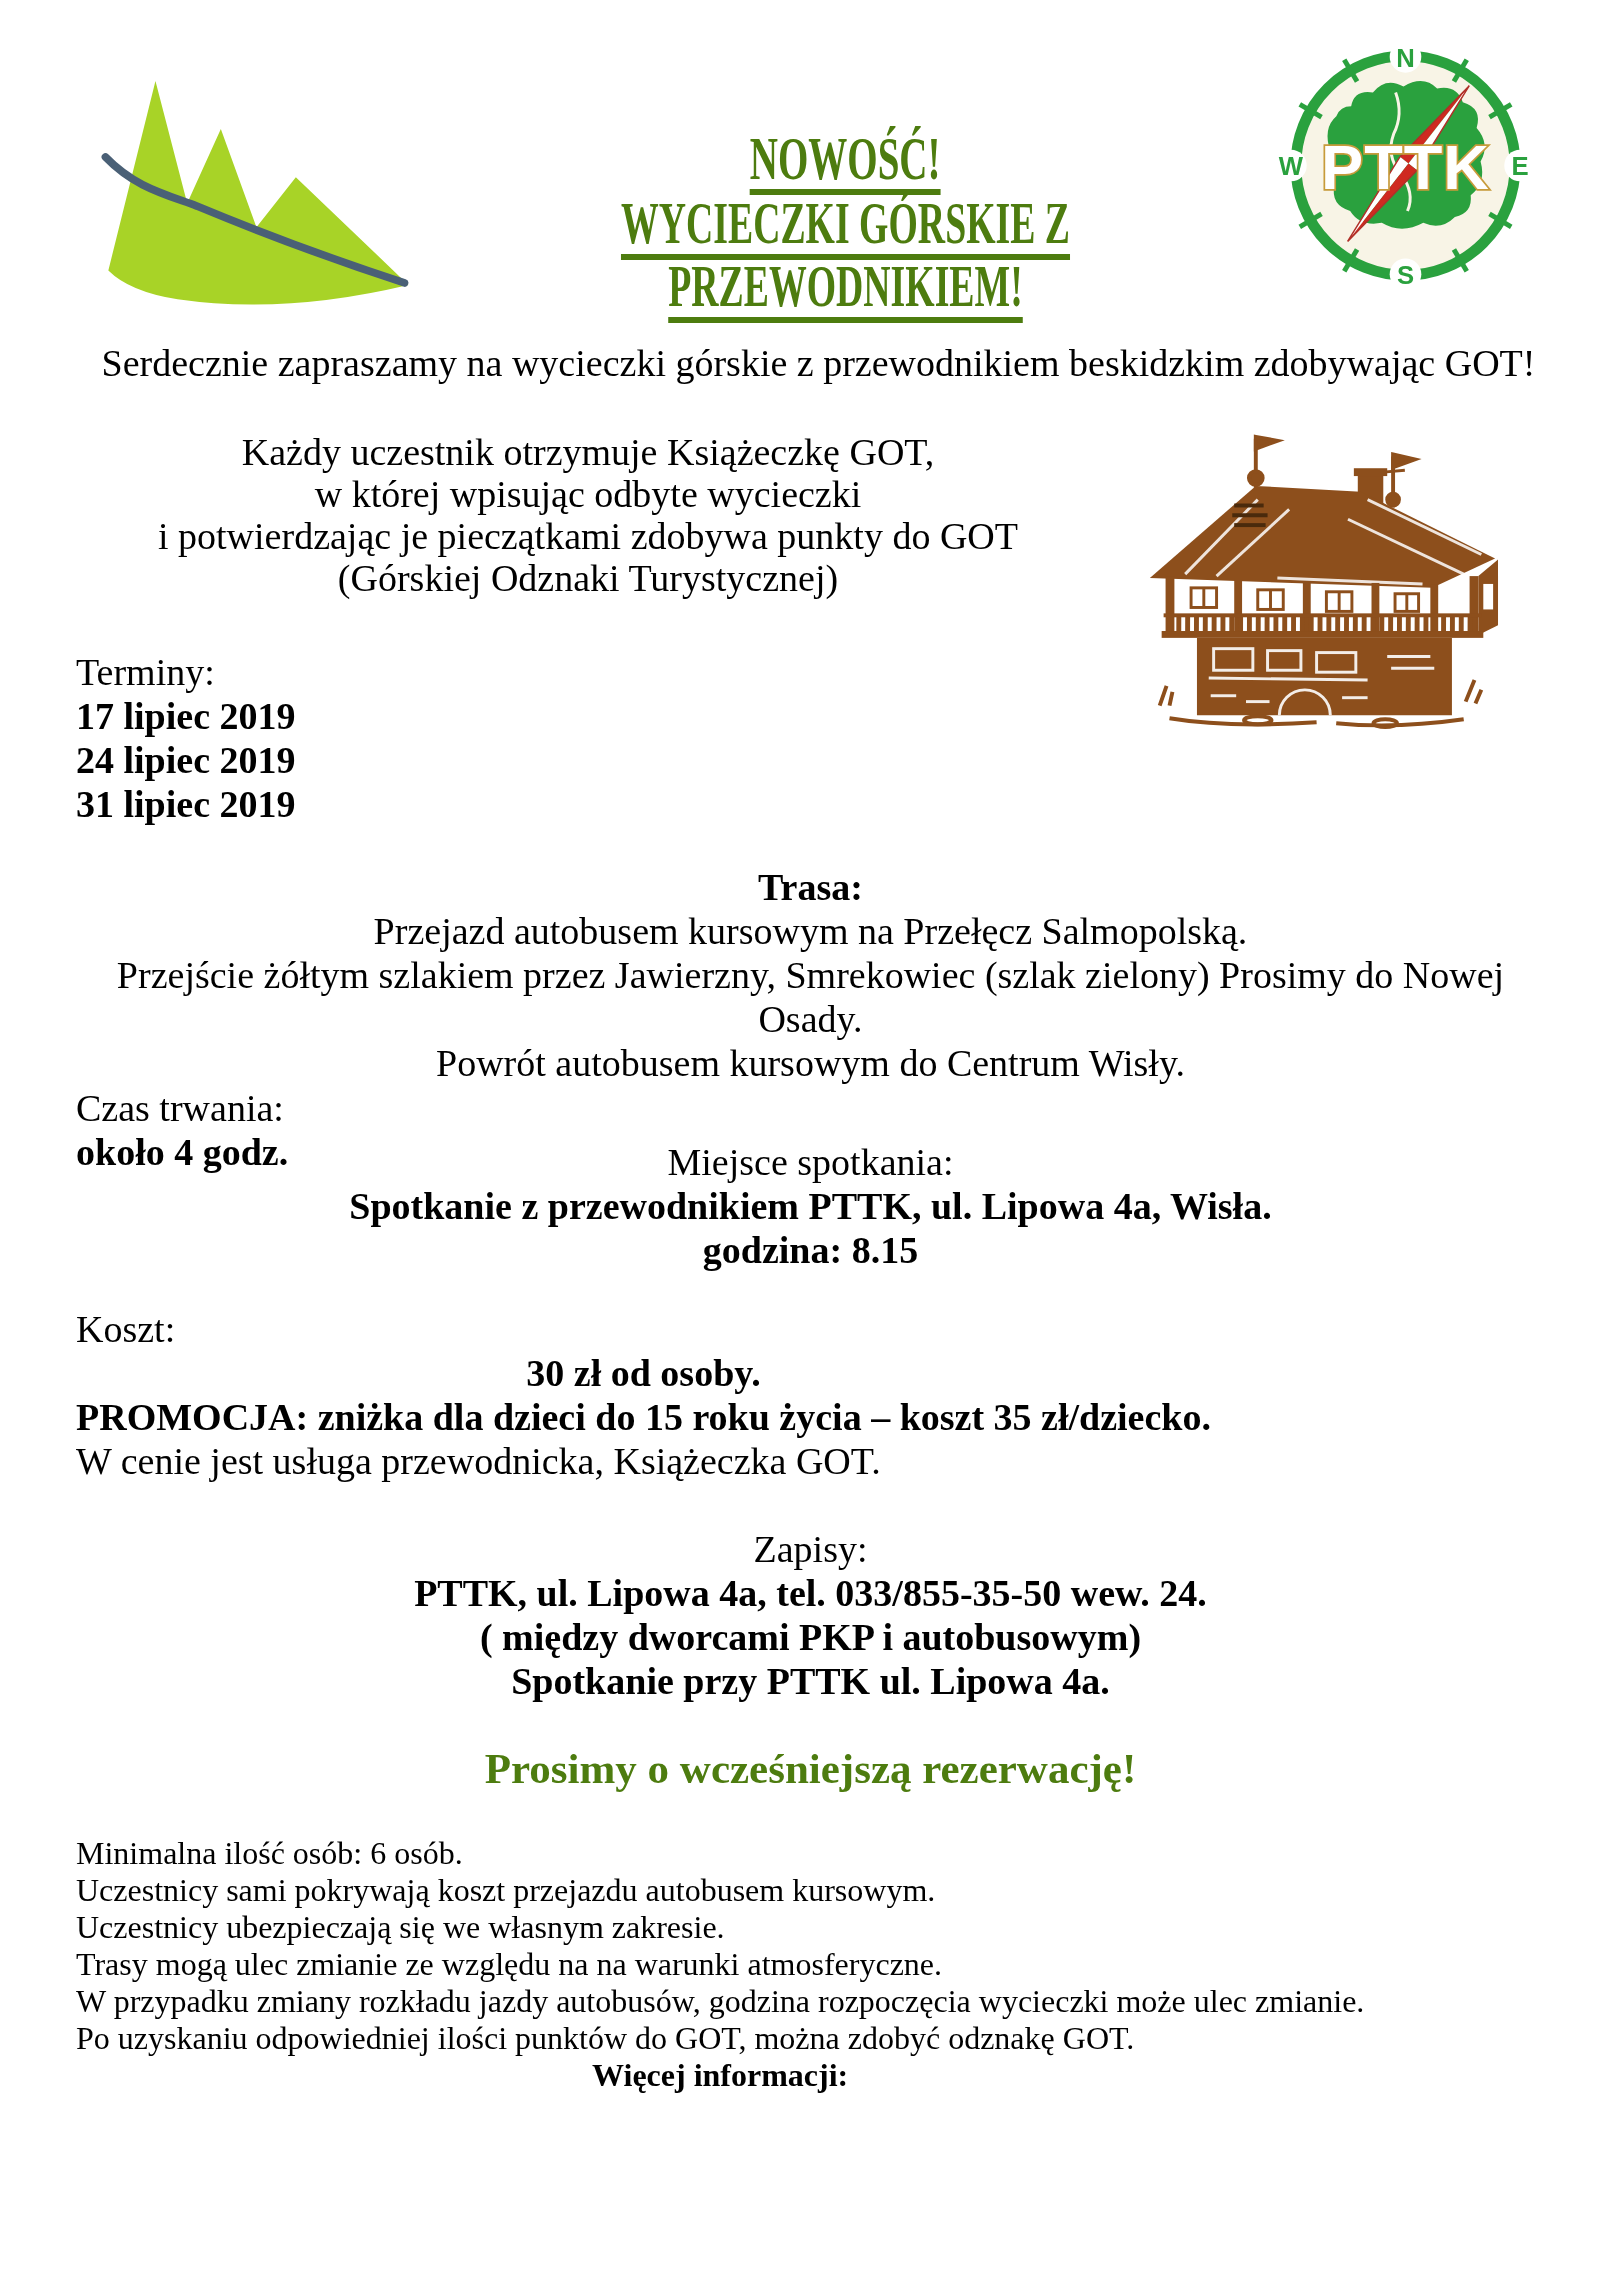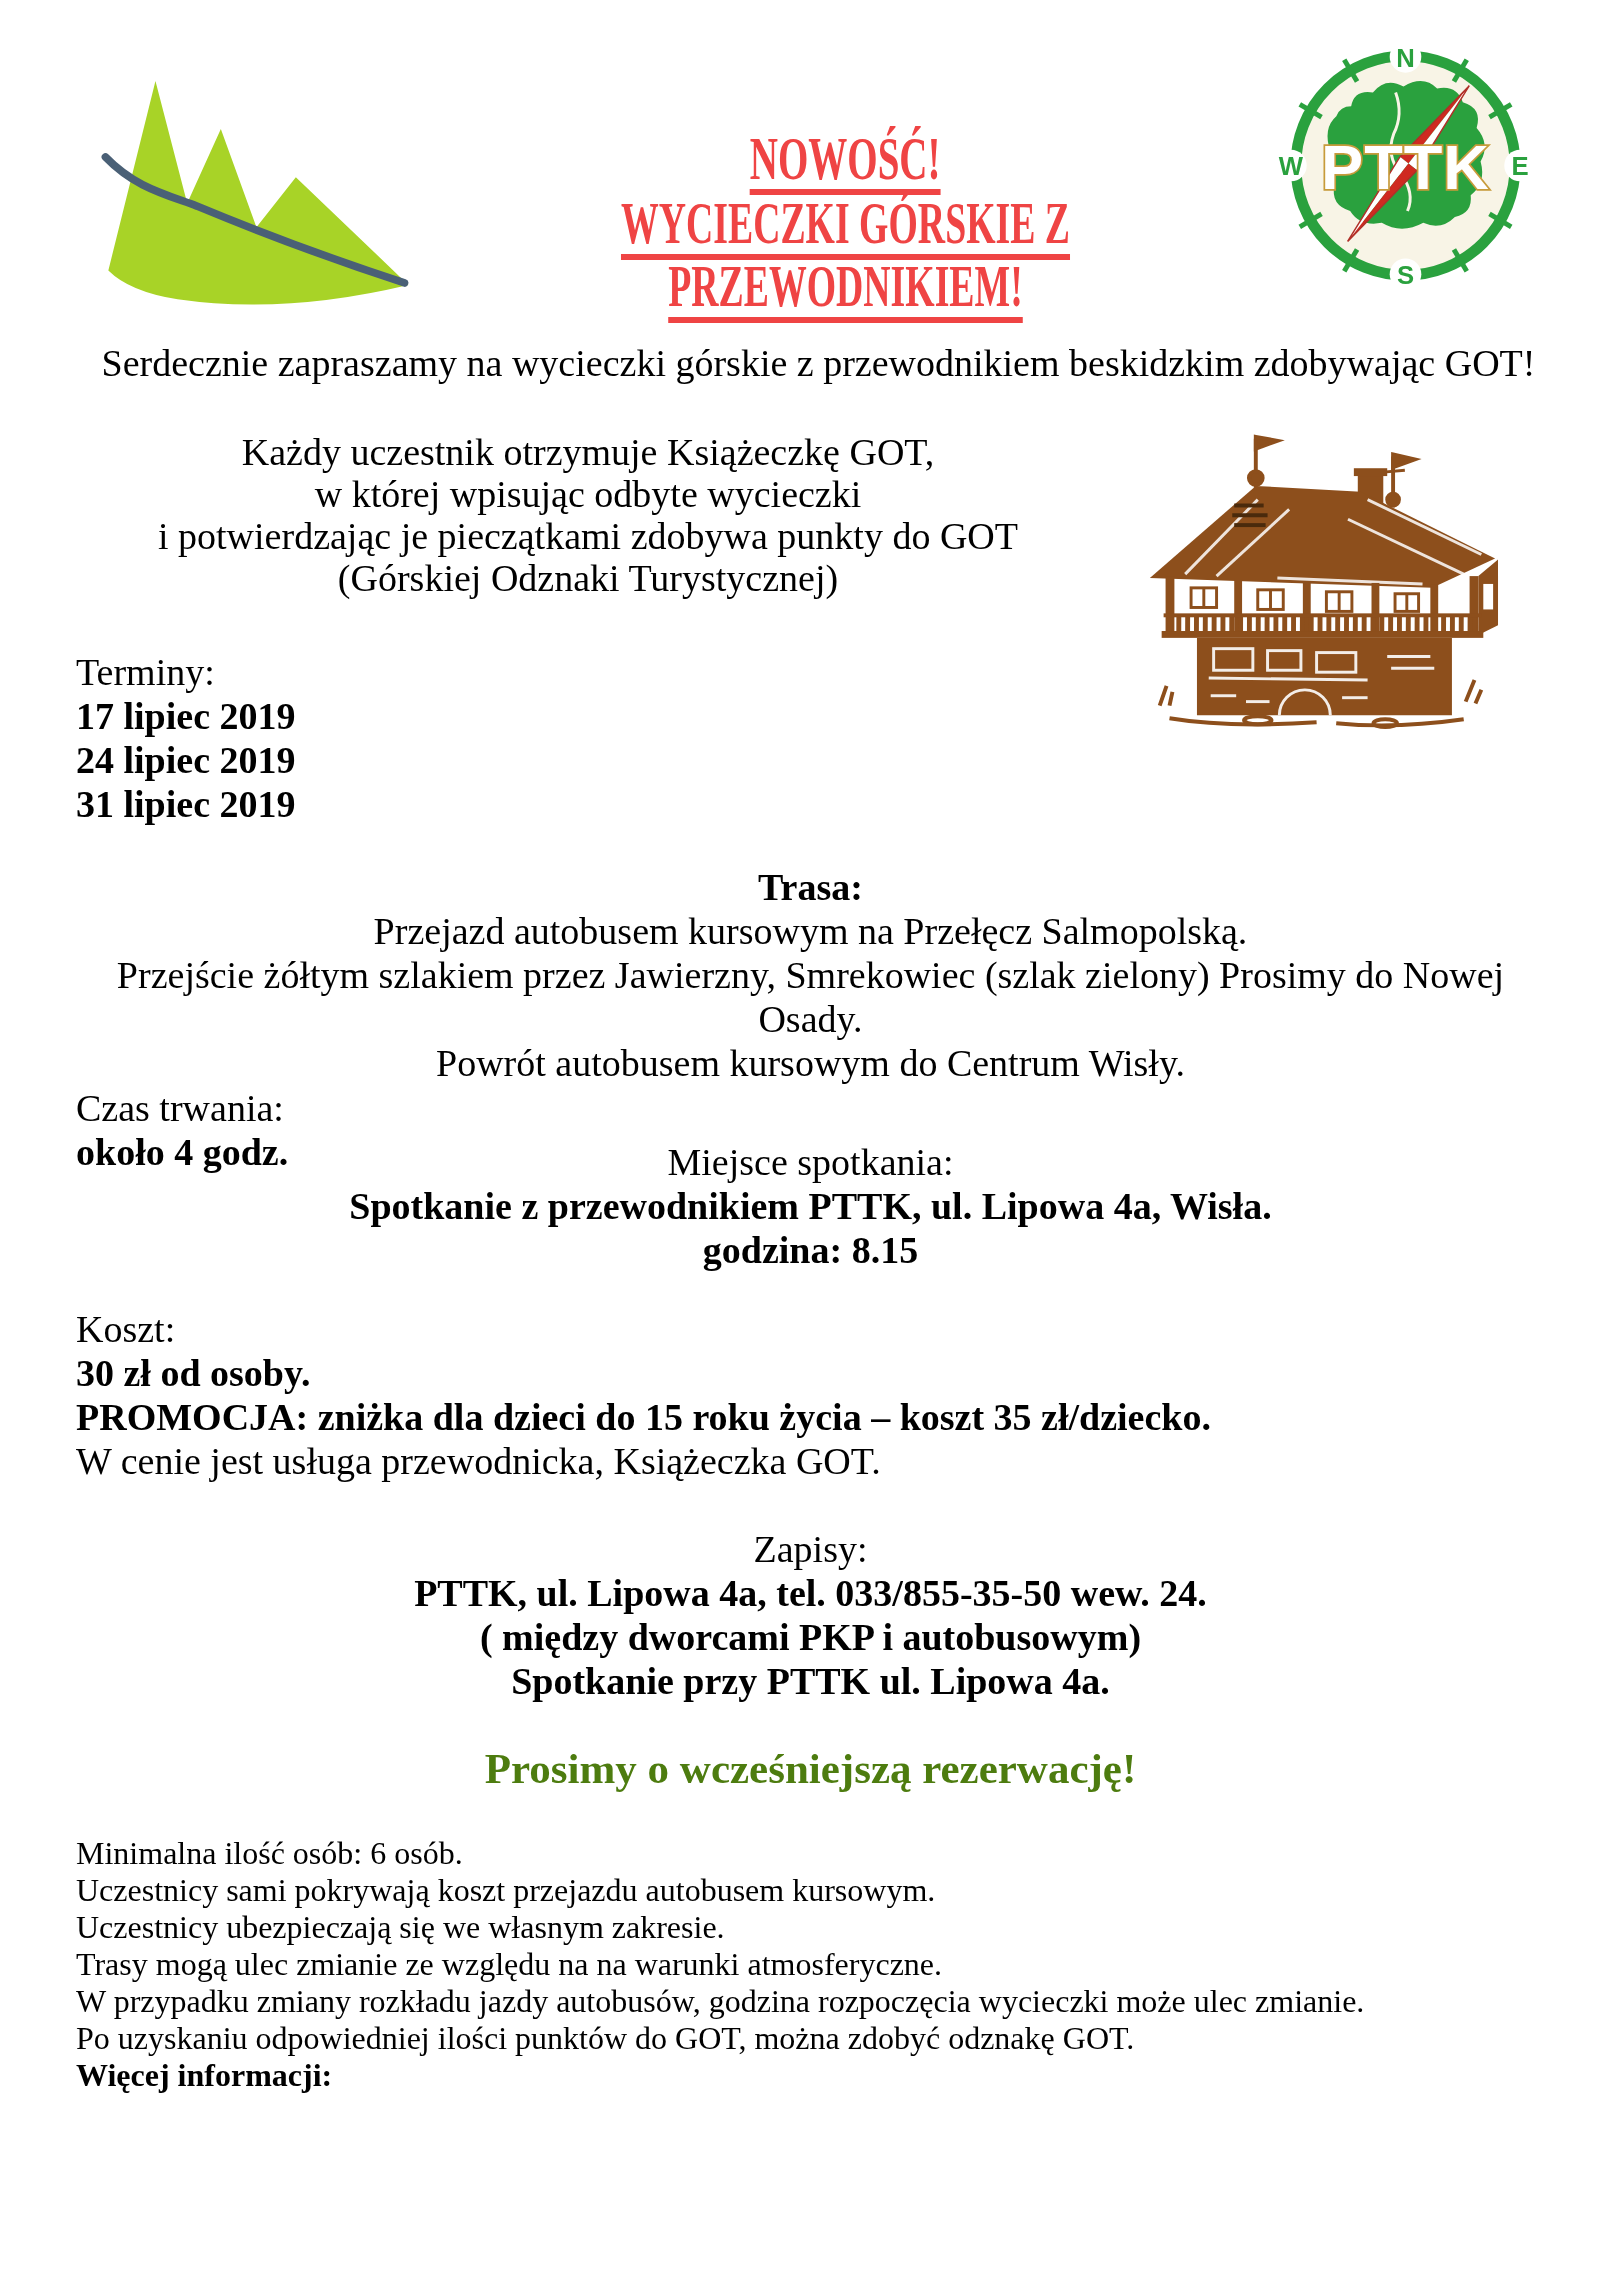--- a/index.html
+++ b/index.html
@@ -1,28 +1,28 @@
 <!DOCTYPE html>
 <html><head>
 <meta charset="utf-8">
 <style>
   html,body{margin:0;padding:0;background:#ffffff;}
   .page{position:relative;width:1621px;height:2293px;background:#fff;
         font-family:"Liberation Serif","DejaVu Serif",serif;color:#000;overflow:hidden;}
   .abs{position:absolute;}
   .nowrap{white-space:nowrap;}
   .line{line-height:44px;white-space:nowrap;font-size:38px;}
-  .b{font-weight:bold;}
+  .b{font-weight:bold;text-align:center;}
   .centerblock{left:0;width:1621px;text-align:center;}
   .leftblock{left:76px;text-align:left;}
 
   
   .logo-mountains{left:88px;top:57px;width:333px;height:250px;}
   .logo-pttk{left:1277px;top:45px;width:257px;height:247px;}
-  .title-block{top:127px;left:424px;width:843px;text-align:center;color:#ef4444;font-weight:bold;}
+  .title-block{top:127px;left:424px;width:843px;text-align:center;color:#4d7c0f;font-weight:bold;}
   .title-line{display:inline-block;transform:scaleX(0.64);transform-origin:50% 50%;
               text-decoration:underline;text-decoration-thickness:5.9px;}
   .title-1{font-size:61px;line-height:63px;text-underline-offset:9.8px;}
   .title-2{font-size:59px;line-height:63px;text-underline-offset:10.8px;margin-top:2px;}
   .got{top:431px;left:39px;width:1098px;text-align:center;}
   .got .line{line-height:42px;}
   .house{left:1140px;top:429px;width:363px;height:304px;}
 
   .terminy{top:650px;}
   .trasa{top:865px;}

